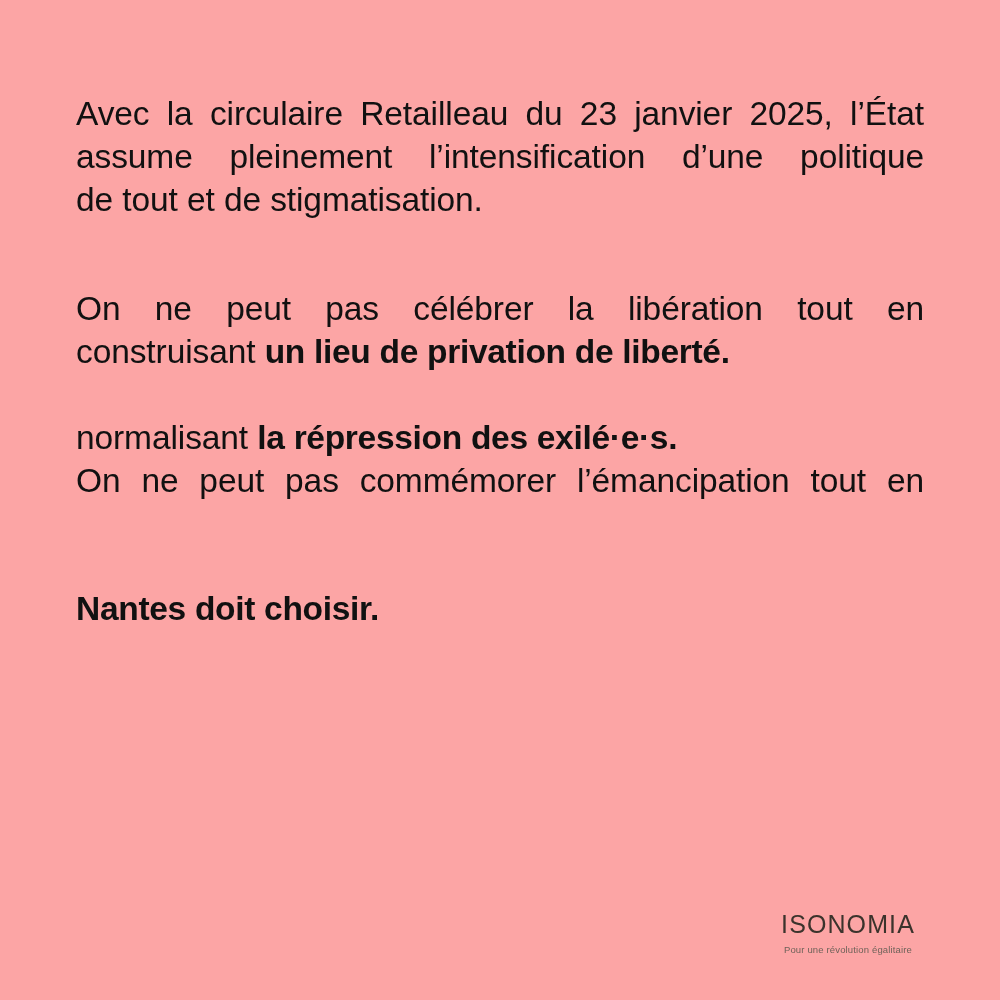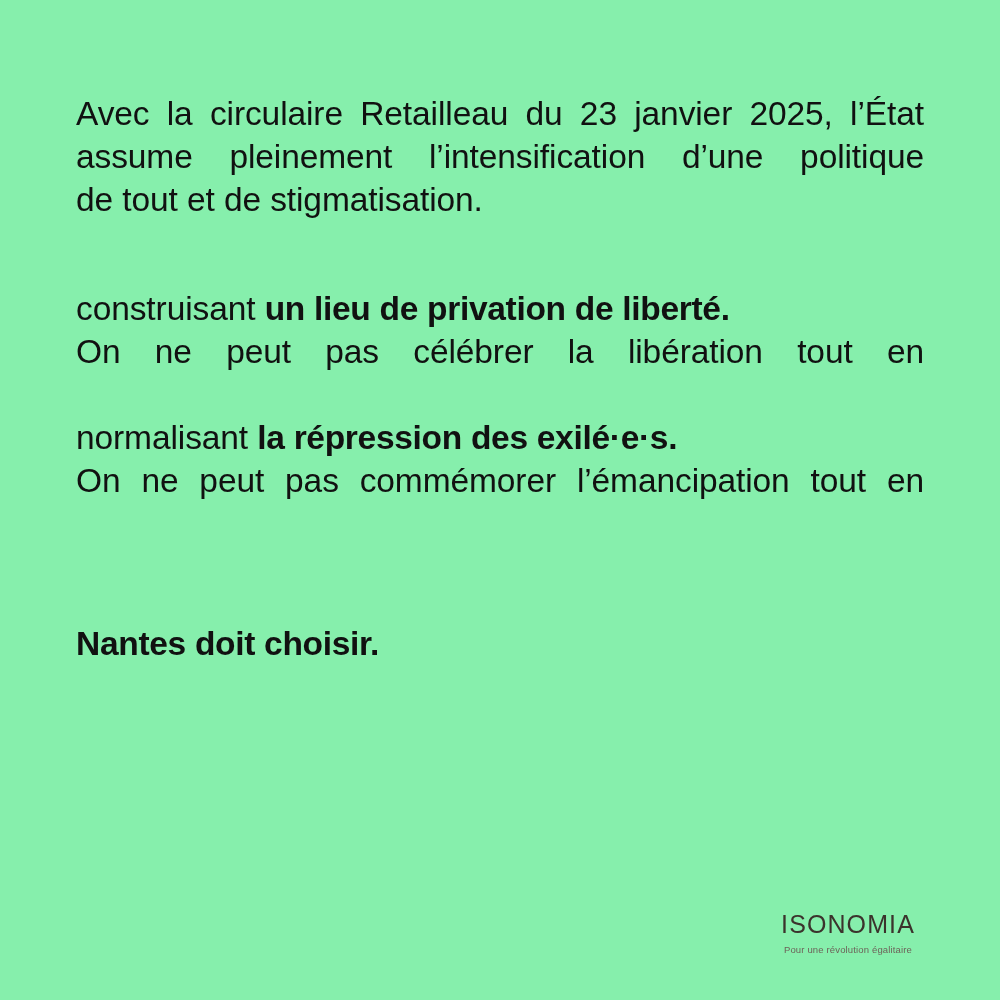--- a/index.html
+++ b/index.html
@@ -104,51 +104,51 @@
     line-height: 12px;
     font-weight: 400;
     letter-spacing: 0.15px;
     color: #6e6259;
     white-space: nowrap;
   }
 </style>
 </head>
 <body>
 
-<div class="poster" style="background: #86efac;">
+<div class="poster" style="background: #fca5a5;">
 
   <div class="content">
 
     <p class="para" style="color: rgb(17, 17, 17);">
       <span class="line justify">Avec la circulaire Retailleau du 23 janvier 2025, l’État</span>
       <span class="line justify">assume pleinement l’intensification d’une politique</span>
       <span class="line last">de tout et de stigmatisation.</span>
     </p>
 
     <div class="spacer-lg"></div>
 
     <p class="para" style="color: rgb(17, 17, 17);">
+      <span class="line justify">On ne peut pas célébrer la libération tout en</span>
       <span class="line last">
         <span>construisant </span><strong class="bold">un lieu de privation de liberté.</strong>
       </span>
-      <span class="line justify">On ne peut pas célébrer la libération tout en</span>
     </p>
 
     <div class="spacer-md"></div>
 
     <p class="para" style="color: rgb(17, 17, 17);">
       <span class="line last">
         <span>normalisant </span><strong class="bold">la répression des exilé·e·s.</strong>
       </span>
       <span class="line justify">On ne peut pas commémorer l’émancipation tout en</span>
     </p>
 
     <div class="spacer-xl"></div>
 
-    <p class="statement" style="color: rgb(17, 17, 17); margin-top: 35px;">Nantes doit choisir.</p>
+    <p class="statement" style="color: rgb(17, 17, 17);">Nantes doit choisir.</p>
 
   </div>
 
   <div class="brand">
     <span class="brand-name" style="color: rgb(59, 51, 44);">ISONOMIA</span>
     <span class="brand-tagline" style="color: rgb(110, 98, 89);">Pour une révolution égalitaire</span>
   </div>
 
 </div>
 

